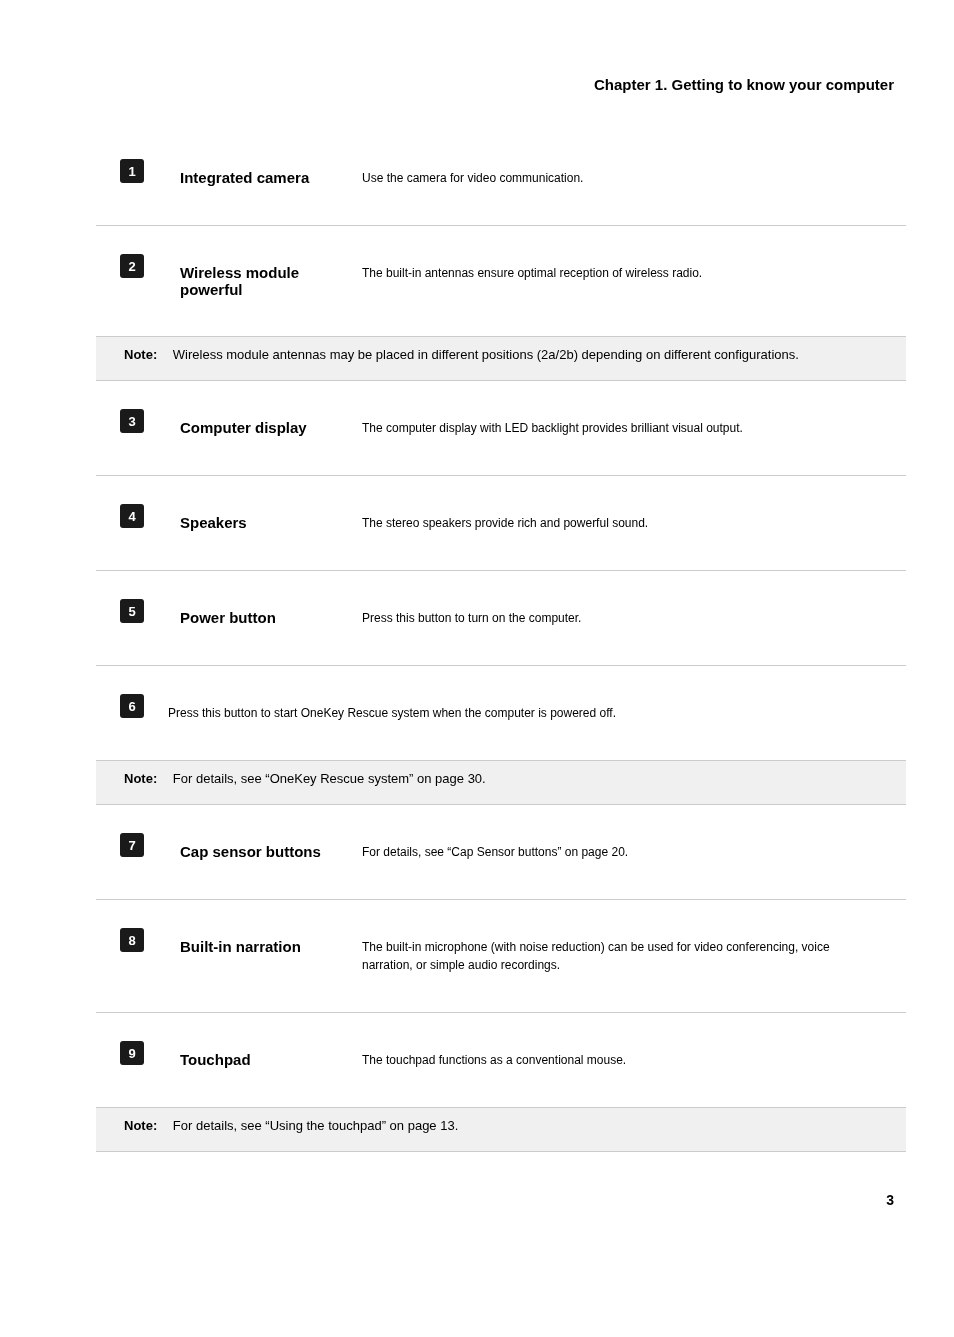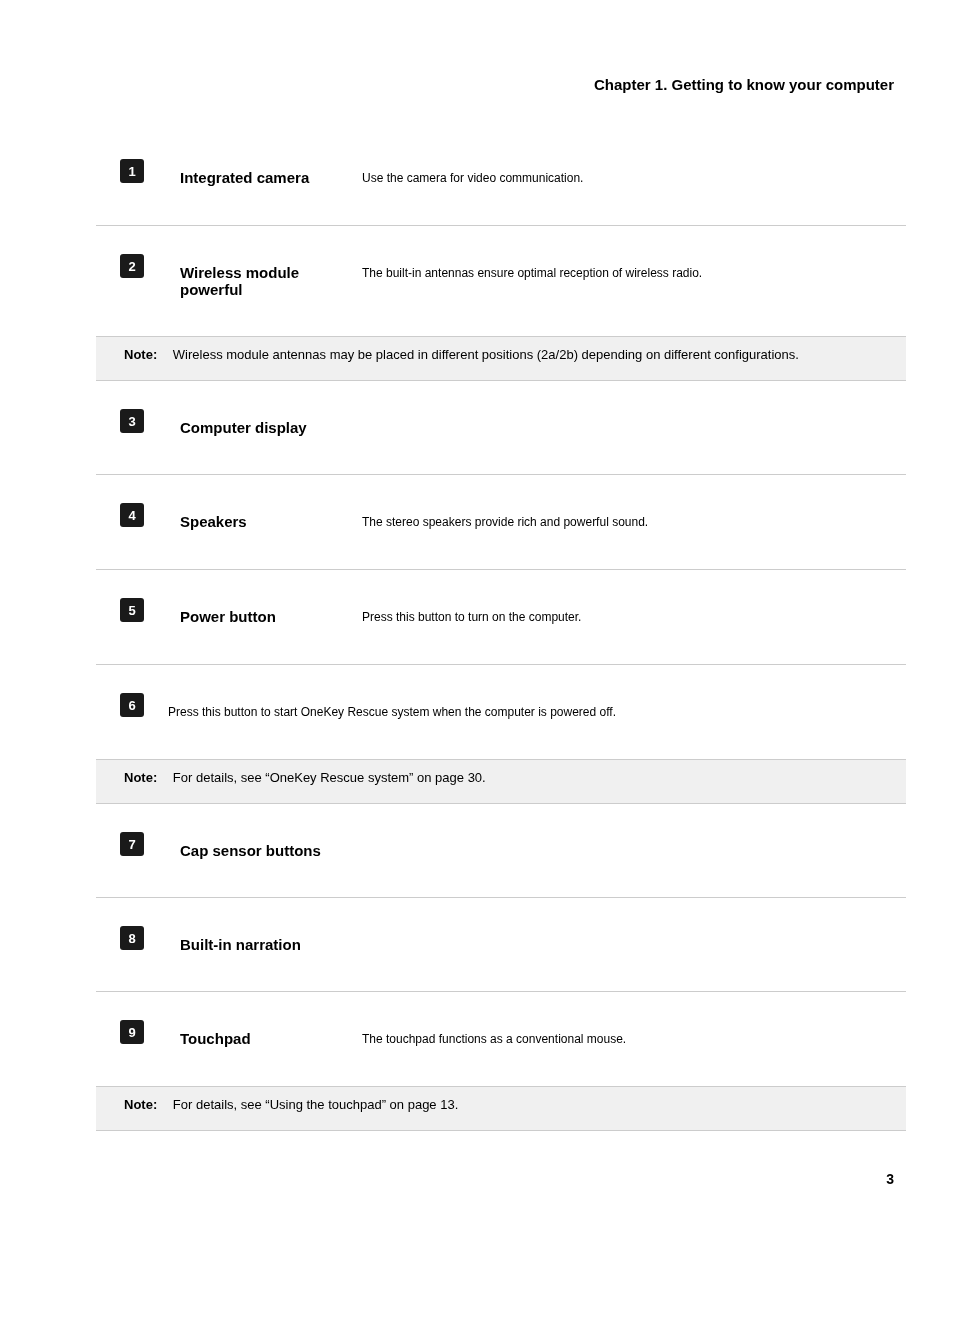--- a/index.html
+++ b/index.html
@@ -105,20 +105,21 @@
       <span class="badge">2</span>
       <div class="item-name-col">Wireless module powerful</div>
       <div class="item-desc-col">The built-in antennas ensure optimal reception of wireless radio.</div>
     </div>
     <hr class="divider">
     <div class="note-row"><span class="note-bold">Note:</span> Wireless module antennas may be placed in different positions (2a/2b) depending on different configurations.</div>
     <hr class="divider">
     <div class="item-row">
       <span class="badge">3</span>
       <div class="item-name-col">Computer display</div>
+      <div class="item-desc-col">The computer display with LED backlight provides brilliant visual output.</div>
     </div>
     <hr class="divider">
     <div class="item-row">
       <span class="badge">4</span>
       <div class="item-name-col">Speakers</div>
       <div class="item-desc-col">The stereo speakers provide rich and powerful sound.</div>
     </div>
     <hr class="divider">
     <div class="item-row">
       <span class="badge">5</span>
@@ -129,25 +130,27 @@
     <div class="item-row">
       <span class="badge">6</span>
       <div class="item-desc-col">Press this button to start OneKey Rescue system when the computer is powered off.</div>
     </div>
     <hr class="divider">
     <div class="note-row"><span class="note-bold">Note:</span> For details, see “OneKey Rescue system” on page 30.</div>
     <hr class="divider">
     <div class="item-row">
       <span class="badge">7</span>
       <div class="item-name-col">Cap sensor buttons</div>
+      <div class="item-desc-col">For details, see “Cap Sensor buttons” on page 20.</div>
     </div>
     <hr class="divider">
     <div class="item-row">
       <span class="badge">8</span>
       <div class="item-name-col">Built-in narration</div>
+      <div class="item-desc-col">The built-in microphone (with noise reduction) can be used for video conferencing, voice narration, or simple audio recordings.</div>
     </div>
     <hr class="divider">
     <div class="item-row">
       <span class="badge">9</span>
       <div class="item-name-col">Touchpad</div>
       <div class="item-desc-col">The touchpad functions as a conventional mouse.</div>
     </div>
     <hr class="divider">
     <div class="note-row"><span class="note-bold">Note:</span> For details, see “Using the touchpad” on page 13.</div>
     <hr class="divider">

